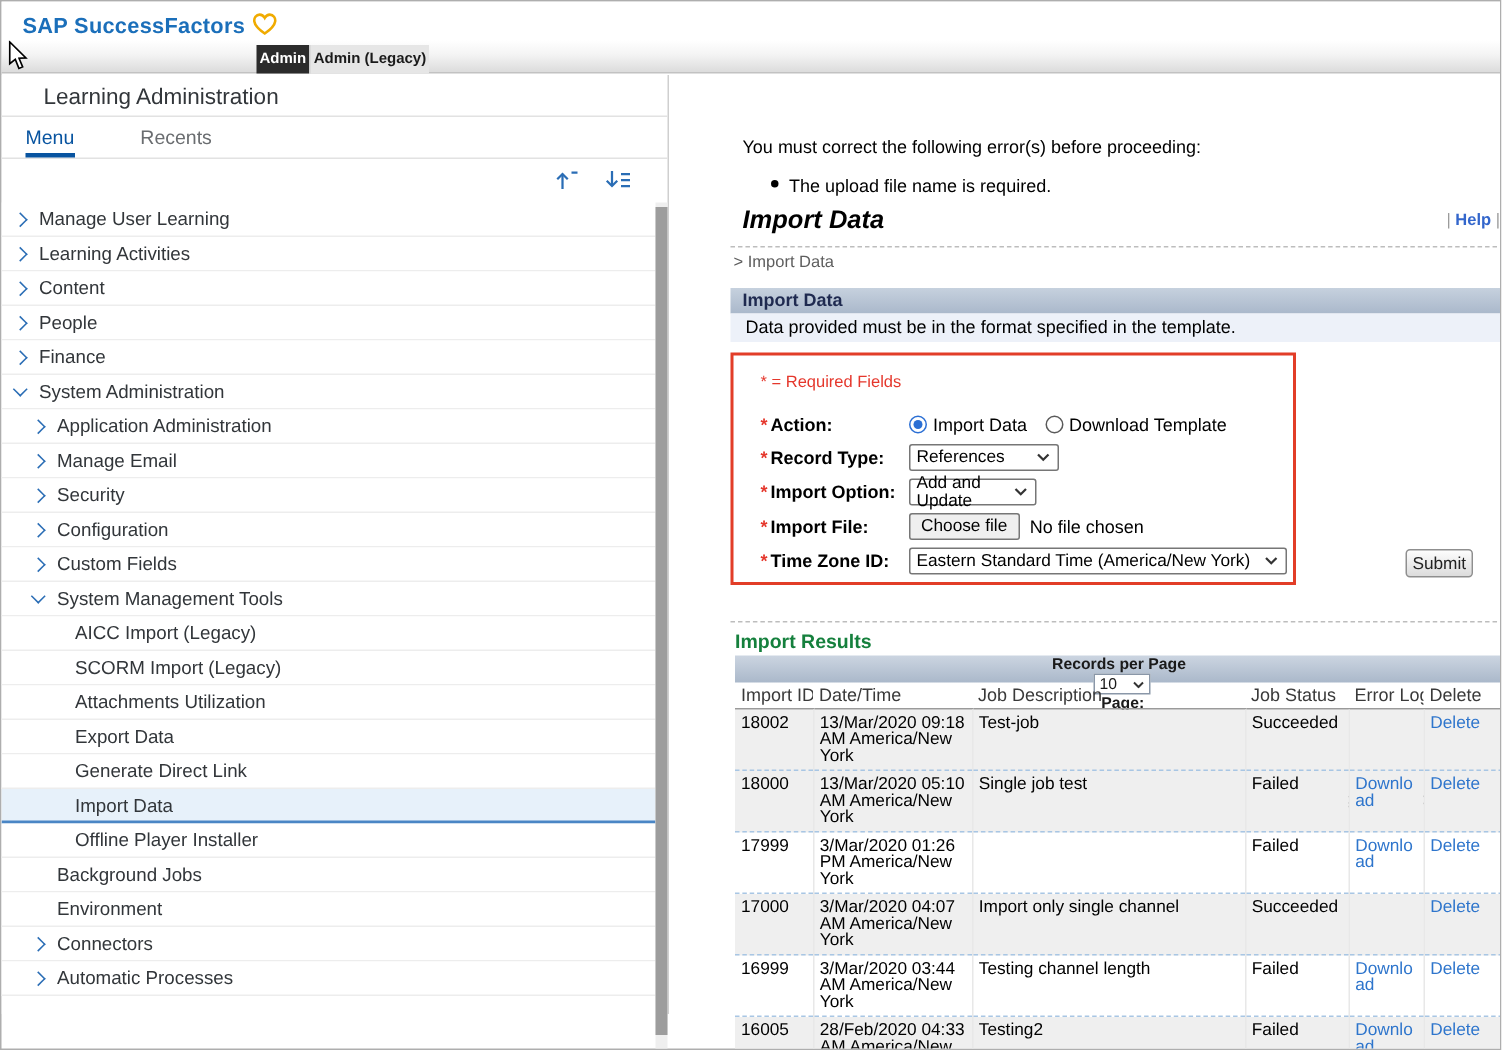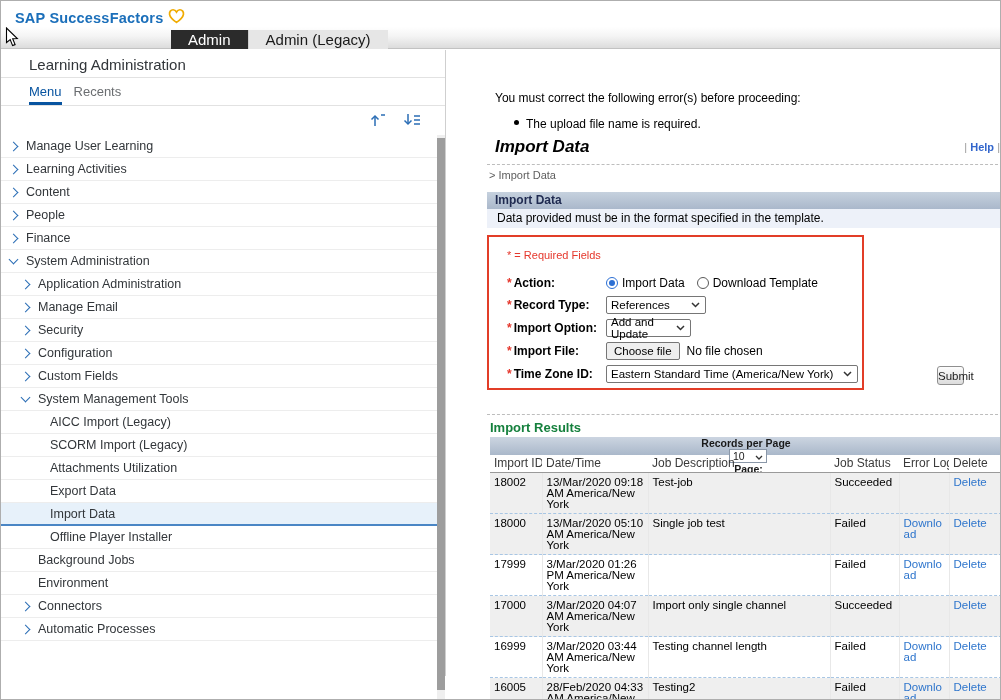--- a/index.html
+++ b/index.html
@@ -3,29 +3,29 @@
 <meta charset="utf-8">
 <style>
   * { box-sizing: border-box; margin: 0; padding: 0; }
   body { font-family: "Liberation Sans", sans-serif; background: #fff; }
   .page { position: relative; width: 1001px; height: 700px; border: 1px solid #aeaeae; background: #fff; overflow: hidden; }
 
   
   .header { position: absolute; left: 0; top: 0; width: 100%; height: 48px; border-bottom: 1px solid #c2c2c2; background: linear-gradient(#ffffff 55%, #f4f4f4 75%, #dcdcdc 100%); }
   .logo { position: absolute; left: 14px; top: 7px; font-size: 14.5px; font-weight: bold; color: #1b6fba; letter-spacing: .2px; display: flex; align-items: center; gap: 5px; }
   .tabs { position: absolute; left: 170px; top: 29px; display: flex; }
-  .tab { height: 19px; line-height: 19px; padding: 0 17px; font-size: 15px; font-weight: normal; cursor: default; }
+  .tab { height: 19px; line-height: 19px; padding: 0 2px; font-size: 10px; font-weight: bold; cursor: default; }
   .tab.active { background: #2b2b2b; color: #fff; }
   .tab.inactive { background: #e6e6e6; color: #1a1a1a; border-left: 1px solid #cfcfcf; }
   .cursor { position: absolute; left: 4px; top: 26px; z-index: 50; }
 
   
   .sidebar { position: absolute; left: 0; top: 49px; width: 445px; height: 626px; border-right: 1px solid #cfcfcf; background: #fff; }
   .sb-title { height: 28px; line-height: 30px; padding-left: 28px; font-size: 15px; color: #32363a; border-bottom: 1px solid #e2e2e2; }
-  .sb-tabs { height: 28px; border-bottom: 1px solid #e2e2e2; display: flex; align-items: flex-end; padding-left: 28px; gap: 12px; }
+  .sb-tabs { height: 28px; border-bottom: 1px solid #e2e2e2; display: flex; align-items: flex-end; padding-left: 16px; gap: 44px; }
   .sb-tab { font-size: 13px; padding-bottom: 6px; color: #6a6d70; }
   .sb-tab.active { color: #0854a0; border-bottom: 3px solid #0854a0; padding-bottom: 3px; }
   .sb-icons { position: relative; height: 29px; }
   .sb-icon { position: absolute; top: 6px; cursor: pointer; }
   .sb-icon.collapse { left: 368px; }
   .sb-icon.sort { left: 402px; }
   .nav-list { position: absolute; left: 0; top: 85px; width: 436px; }
   .nav-item { height: 23px; display: flex; align-items: center; font-size: 12.5px; color: #32363a; border-bottom: 1px solid #ededed; cursor: pointer; background: #fff; position: relative; }
   .nav-item .lbl { white-space: nowrap; }
   .nav-item.lvl1 { padding-left: 25px; }
@@ -62,21 +62,21 @@
   .flabel { width: 99px; font-weight: bold; font-size: 12px; flex: none; }
   .req { color: #e5372c; margin-right: 2px; }
   .radio { width: 12px; height: 12px; border-radius: 50%; border: 1px solid #5a5a5a; background: #fff; flex: none; margin-right: 4px; }
   .radio.on { border: 1px solid #2b6fd4; position: relative; }
   .radio.on::after { content: ""; position: absolute; left: 2px; top: 2px; width: 6px; height: 6px; border-radius: 50%; background: #2b6fd4; }
   .rlabel { margin-right: 12px; font-size: 12px; }
   .sel { display: inline-flex; align-items: center; justify-content: space-between; border: 1px solid #767676; border-radius: 2px; background: #fff; height: 18px; padding: 0 5px 0 4px; font-size: 11.5px; cursor: default; }
   .sel .sv { margin-left: 6px; flex: none; display: flex; }
   .file-btn { height: 18px; line-height: 16px; padding: 0 7px; border: 1px solid #767676; border-radius: 2px; background: #efefef; font-size: 11.5px; cursor: pointer; }
   .file-status { margin-left: 7px; font-size: 12px; }
-  .submit-btn { position: absolute; left: 482px; top: 291px; width: 27px; height: 19px; border: 1px solid #8f8f8f; border-radius: 3px; background: linear-gradient(#fdfdfd, #dcdcdc); font-size: 11.5px; color: #222; cursor: pointer; font-family: "Liberation Sans", sans-serif; }
+  .submit-btn { position: absolute; left: 482px; top: 291px; width: 45px; height: 19px; border: 1px solid #8f8f8f; border-radius: 3px; background: linear-gradient(#fdfdfd, #dcdcdc); font-size: 11.5px; color: #222; cursor: pointer; font-family: "Liberation Sans", sans-serif; }
 
   
   .res-title { position: absolute; left: 35px; top: 345px; font-size: 13px; font-weight: bold; color: #15803d; }
   .pagbar { position: absolute; left: 35px; top: 362px; width: 512px; height: 18px; background: linear-gradient(#ccd5e1, #aab8ca); display: flex; align-items: center; font-size: 10.5px; font-weight: bold; color: #1a1a1a; padding: 0 4px; flex-direction: column; }
   .pagbar .gap { margin-left: 5px; }
   .mini-sel { display: inline-flex; align-items: center; justify-content: space-between; background: #fff; border: 1px solid #8a97a8; height: 14px; width: 38px; padding: 0 3px; margin-left: 4px; font-weight: normal; }
   .pg-num { display: inline-block; min-width: 12px; text-align: center; margin-left: 4px; padding: 0 2px; height: 13px; line-height: 13px; background: #fff; border: 1px solid #aebacb; color: #2e6db6; cursor: pointer; }
   .pg-num.current { background: none; border: none; color: #6d6d6d; cursor: default; }
   .pg-prev { margin-left: 6px; color: #6d6d6d; }
   .pg-next { margin-left: 6px; height: 13px; line-height: 13px; padding: 0 4px; background: #fff; border: 1px solid #aebacb; color: #2e6db6; cursor: pointer; }
@@ -198,20 +198,23 @@
           <span class="lbl">AICC Import (Legacy)</span>
         </div>
         <div class="nav-item lvl3">
           <span class="lbl">SCORM Import (Legacy)</span>
         </div>
         <div class="nav-item lvl3">
           <span class="lbl">Attachments Utilization</span>
         </div>
         <div class="nav-item lvl3">
           <span class="lbl">Export Data</span>
+        </div>
+        <div class="nav-item lvl3">
+          <span class="lbl">Generate Direct Link</span>
         </div>
         <div class="nav-item lvl3 selected">
           <span class="lbl">Import Data</span>
         </div>
         <div class="nav-item lvl3">
           <span class="lbl">Offline Player Installer</span>
         </div>
         <div class="nav-item lvl2">
           <span class="lbl">Background Jobs</span>
         </div>

